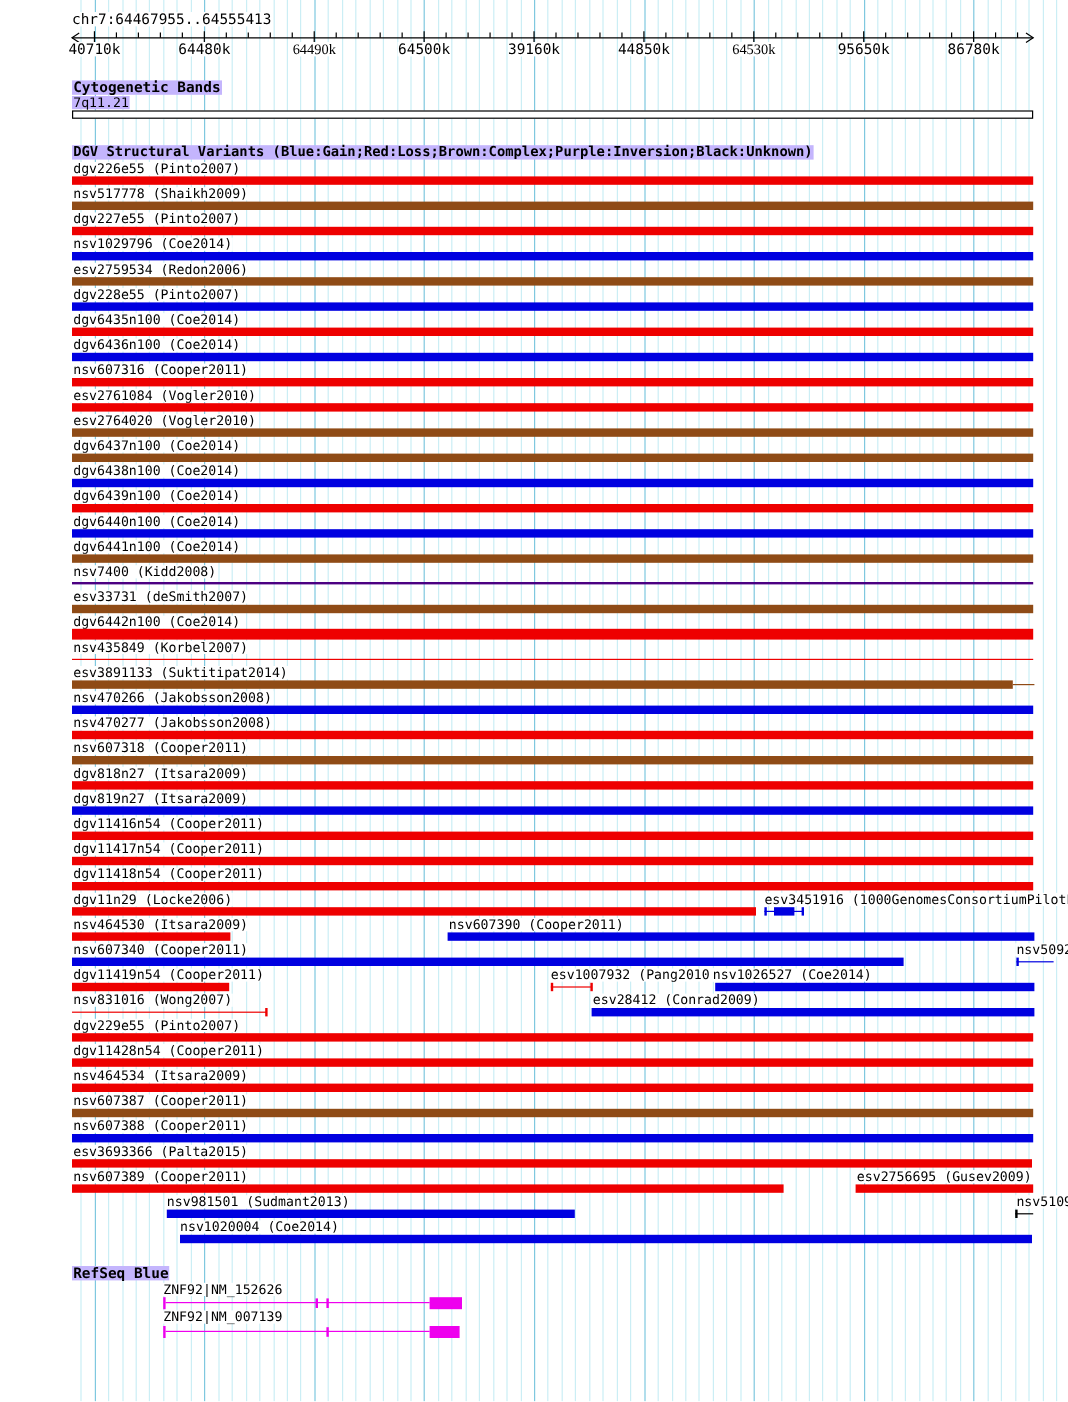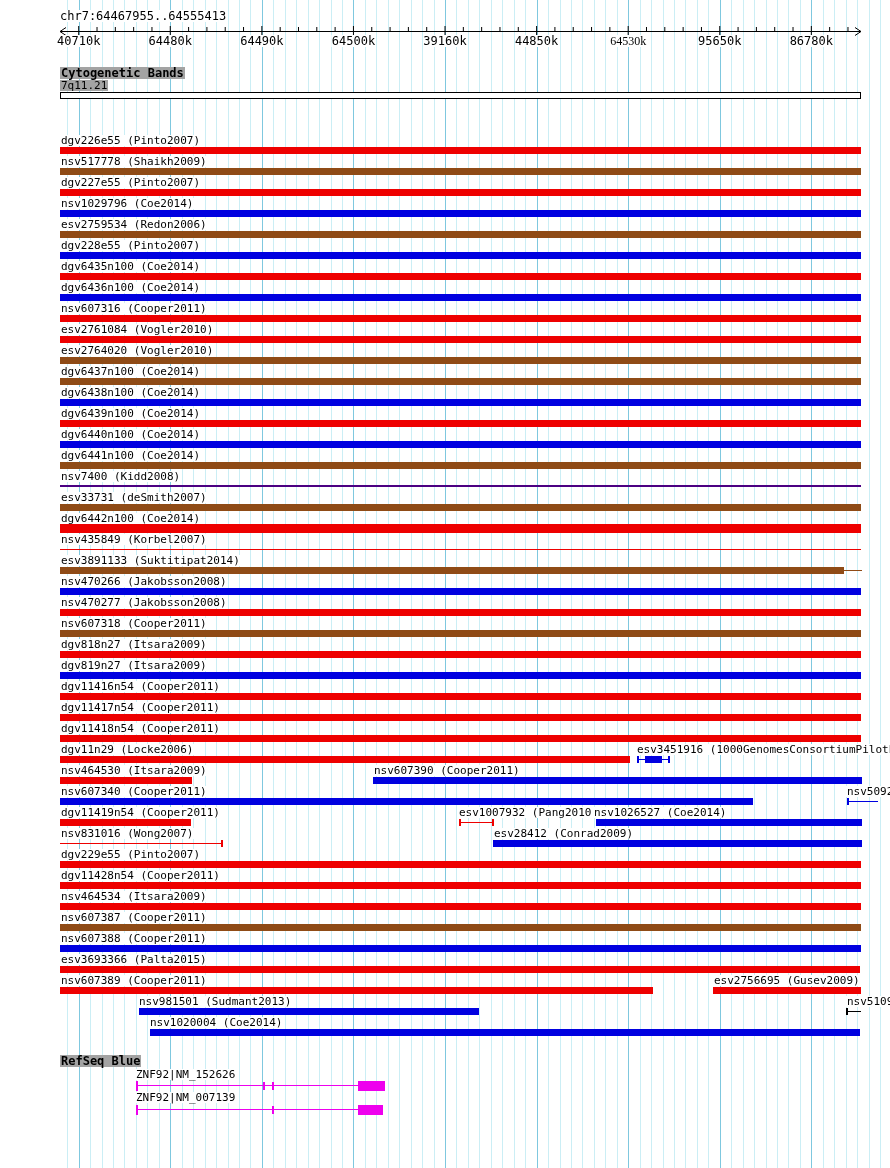--- a/index.html
+++ b/index.html
@@ -1,19 +1,19 @@
 <!DOCTYPE html>
 <html><head>
 <meta charset="utf-8">
 <style>
   html,body{margin:0;padding:0;background:#fff;}
   #page{position:relative;width:890px;height:1168px;overflow:hidden;background:#ffffff;
         font-family:"DejaVu Sans Mono",monospace;color:#000;}
   #page *{box-sizing:border-box;}
-  .txt{position:absolute;background:#a3a3a3;white-space:pre;font-size:11px;line-height:11px;padding:0 1px;}
+  .txt{position:absolute;background:#c4b5fd;white-space:pre;font-size:11px;line-height:11px;padding:0 1px;}
   .hdr{position:absolute;background:#ffffff;white-space:pre;font-size:12px;line-height:12px;}
   .bold{font-weight:bold;}
   #grid{position:absolute;left:0;top:0;width:890px;height:1168px;}
   #ruler{position:absolute;left:0;top:0;}
   .ruler-lab{position:absolute;background:#fff;font-size:12px;line-height:12px;transform:translateX(-50%);}
   #band-rect{position:absolute;background:#ffffff;border:1px solid #000;}
 </style>
 </head>
 <body>
 
@@ -139,33 +139,34 @@
       <line x1="353.44" y1="26" x2="353.44" y2="35" stroke="#000" stroke-width="1"></line>
       <line x1="445.02" y1="26" x2="445.02" y2="35" stroke="#000" stroke-width="1"></line>
       <line x1="536.6" y1="26" x2="536.6" y2="35" stroke="#000" stroke-width="1"></line>
       <line x1="628.1800000000001" y1="26" x2="628.1800000000001" y2="35" stroke="#000" stroke-width="1"></line>
       <line x1="719.76" y1="26" x2="719.76" y2="35" stroke="#000" stroke-width="1"></line>
       <line x1="811.34" y1="26" x2="811.34" y2="35" stroke="#000" stroke-width="1"></line>
     </svg>
   <div id="ruler-labels">
       <div class="ruler-lab" style="left: 78.7px; top: 35px;">40710k</div>
       <div class="ruler-lab" style="left: 170.28px; top: 35px;">64480k</div>
-      <div class="ruler-lab" style="left: 261.86px; top: 35px;">64490k</div>
+      <div class="ruler-lab" style="left: 261.86px; top: 35px; font-family: Liberation Serif, serif;">64490k</div>
       <div class="ruler-lab" style="left: 353.44px; top: 35px;">64500k</div>
       <div class="ruler-lab" style="left: 445.02px; top: 35px;">39160k</div>
       <div class="ruler-lab" style="left: 536.6px; top: 35px;">44850k</div>
       <div class="ruler-lab" style="left: 628.18px; top: 35px; font-family: Liberation Serif, serif;">64530k</div>
       <div class="ruler-lab" style="left: 719.76px; top: 35px;">95650k</div>
       <div class="ruler-lab" style="left: 811.34px; top: 35px;">86780k</div>
     </div>
 
   <div class="txt bold" style="left:60px;top:67px;font-size:12px;line-height:12px;">Cytogenetic Bands</div>
   <div class="txt" style="left:60px;top:80px;">7q11.21</div>
   <div id="band-rect" style="left:60px;top:92px;width:801px;height:7px;"></div>
 
+  <div class="txt bold" style="left:60px;top:121px;font-size:11.5px;line-height:11.5px;">DGV Structural Variants (Blue:Gain;Red:Loss;Brown:Complex;Purple:Inversion;Black:Unknown)</div>
 
   <div id="rows">
       <div style="position: absolute; left: 60px; top: 135px; background: rgb(255, 255, 255); font: 11px / 11px &quot;DejaVu Sans Mono&quot;, monospace; white-space: pre; padding: 0px 1px;">dgv226e55 (Pinto2007)</div>
       <div style="position: absolute; left: 60px; top: 147px; width: 801px; height: 7px; background: rgb(238, 0, 0);"></div>
       <div style="position: absolute; left: 60px; top: 156px; background: rgb(255, 255, 255); font: 11px / 11px &quot;DejaVu Sans Mono&quot;, monospace; white-space: pre; padding: 0px 1px;">nsv517778 (Shaikh2009)</div>
       <div style="position: absolute; left: 60px; top: 168px; width: 801px; height: 7px; background: rgb(143, 75, 22);"></div>
       <div style="position: absolute; left: 60px; top: 177px; background: rgb(255, 255, 255); font: 11px / 11px &quot;DejaVu Sans Mono&quot;, monospace; white-space: pre; padding: 0px 1px;">dgv227e55 (Pinto2007)</div>
       <div style="position: absolute; left: 60px; top: 189px; width: 801px; height: 7px; background: rgb(238, 0, 0);"></div>
       <div style="position: absolute; left: 60px; top: 198px; background: rgb(255, 255, 255); font: 11px / 11px &quot;DejaVu Sans Mono&quot;, monospace; white-space: pre; padding: 0px 1px;">nsv1029796 (Coe2014)</div>
       <div style="position: absolute; left: 60px; top: 210px; width: 801px; height: 7px; background: rgb(0, 0, 224);"></div>

